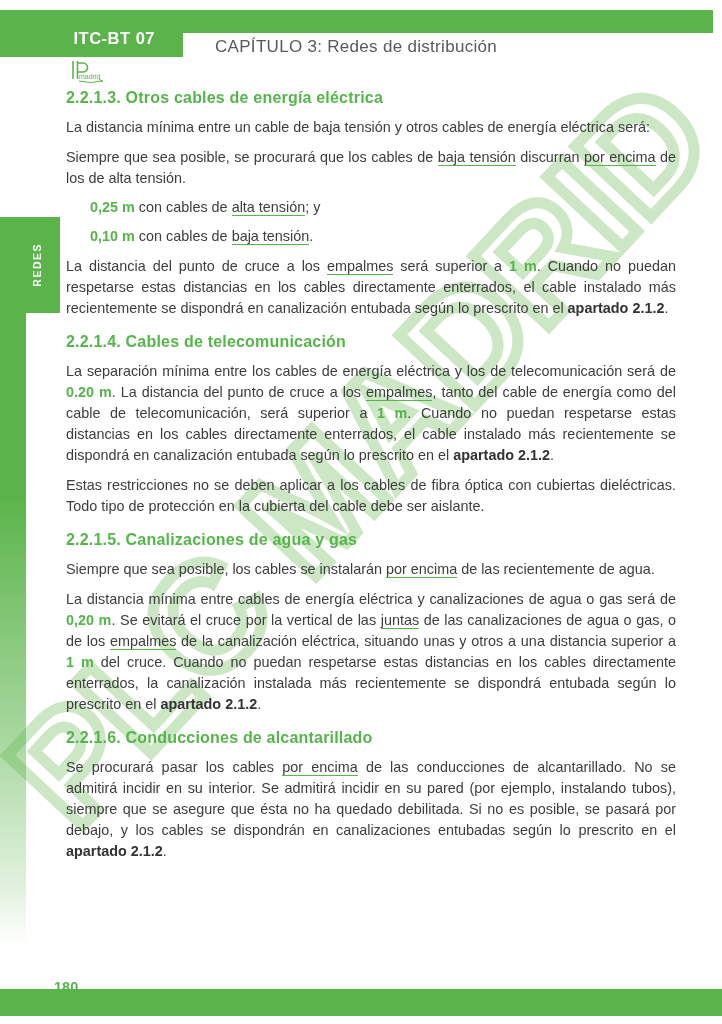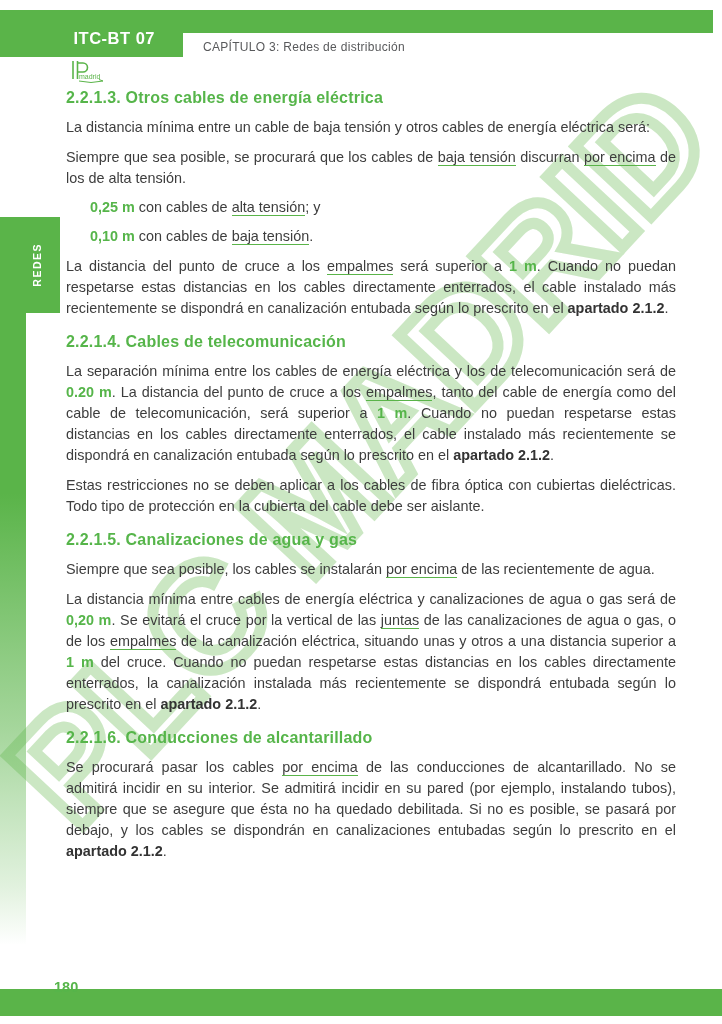--- a/index.html
+++ b/index.html
@@ -15,21 +15,21 @@
   .code-block{
     position:absolute;left:0;top:10px;width:183px;height:47px;background:#5ab449;z-index:2;
     display:flex;align-items:center;justify-content:flex-end;
     padding:10px 28px 0 0;box-sizing:border-box;
   }
   .code-block span{color:#ffffff;font-weight:bold;font-size:16.5px;letter-spacing:.5px;text-align:right;}
   .chapter-box{
     position:absolute;left:190px;top:33px;width:523px;height:27px;background:#ffffff;z-index:2;
     display:flex;align-items:center;padding-left:13px;box-sizing:border-box;
   }
-  .chapter-box span{color:#58595b;font-size:12px;letter-spacing:.3px;}
+  .chapter-box span{color:#58595b;font-size:17px;letter-spacing:.3px;margin-left:12px;}
   
   .logo{position:absolute;left:64px;top:58px;width:56px;height:30px;z-index:2;}
   
   .side-tab{
     position:absolute;left:0;top:217px;width:60px;height:96px;background:#5ab449;z-index:2;
     display:flex;align-items:center;justify-content:center;
   }
   .side-tab span{
     color:#ffffff;font-weight:bold;font-size:10.5px;letter-spacing:1.5px;
     writing-mode:vertical-rl;transform:rotate(180deg);margin-left:14px;

